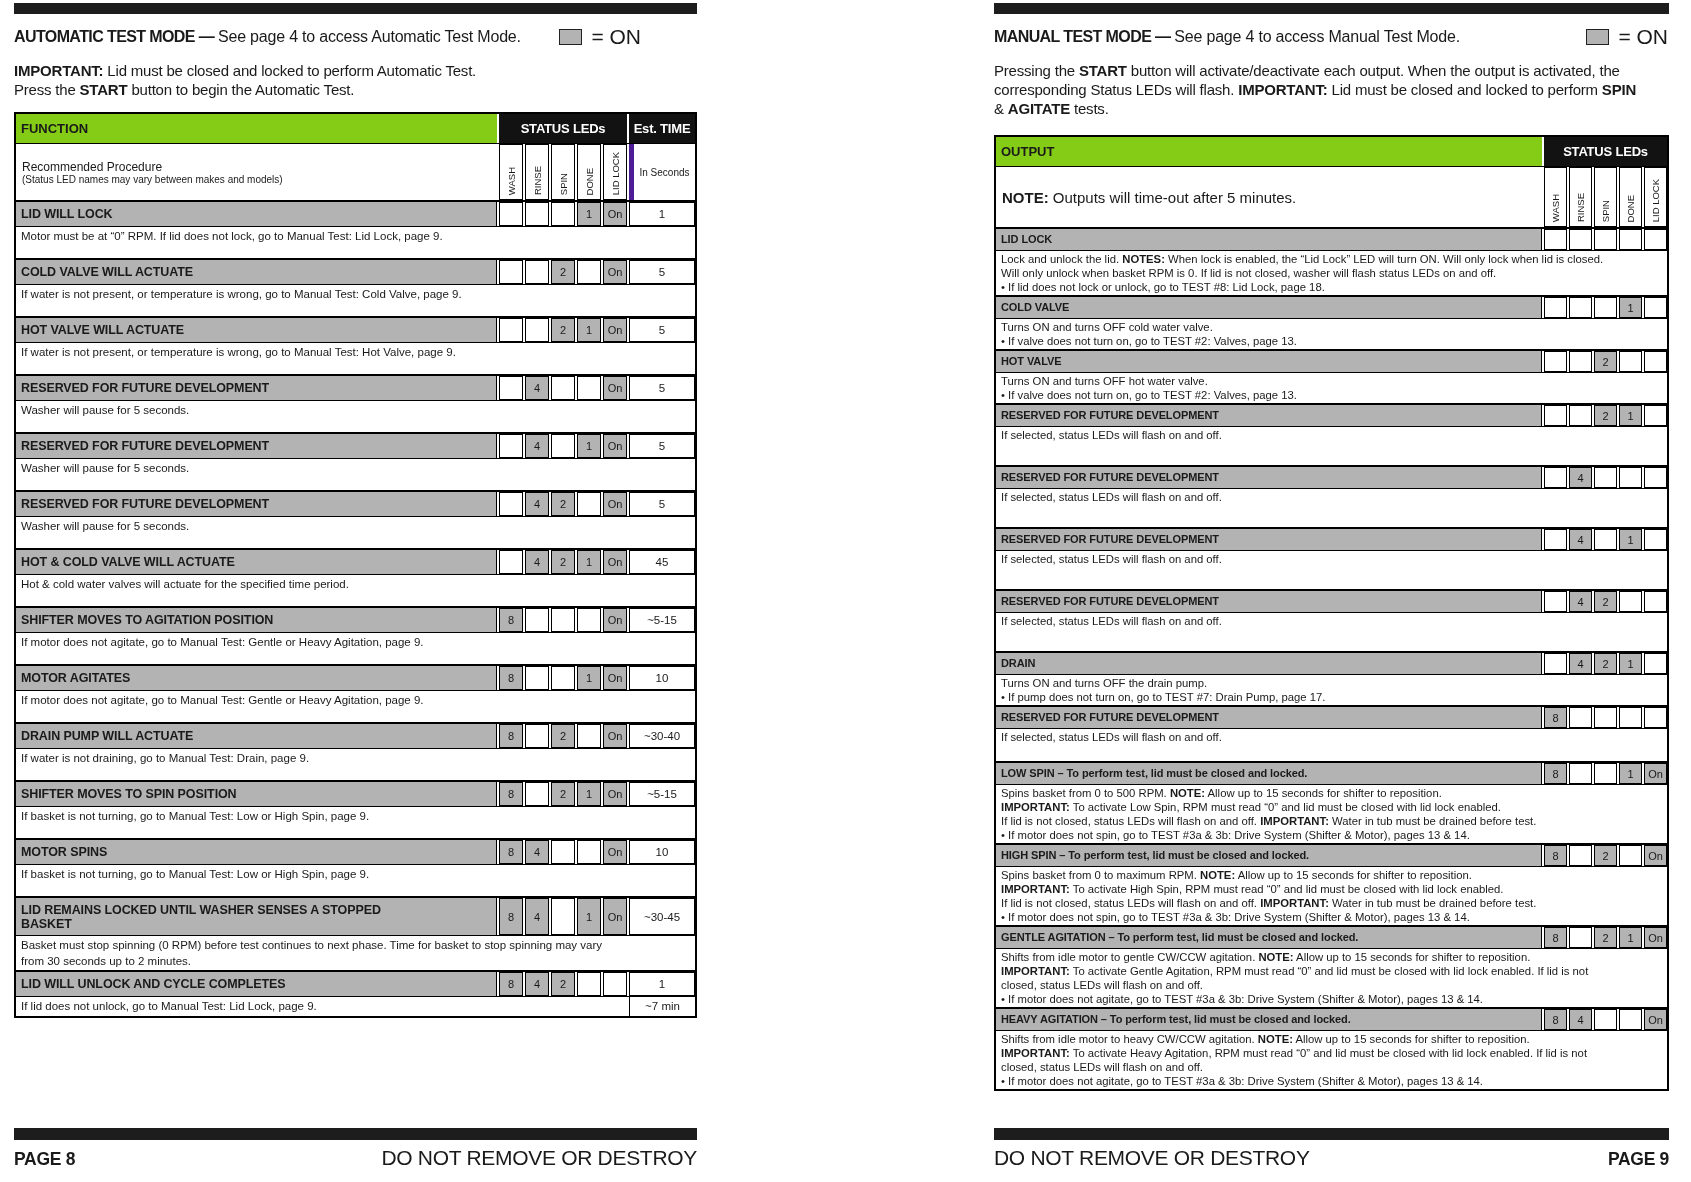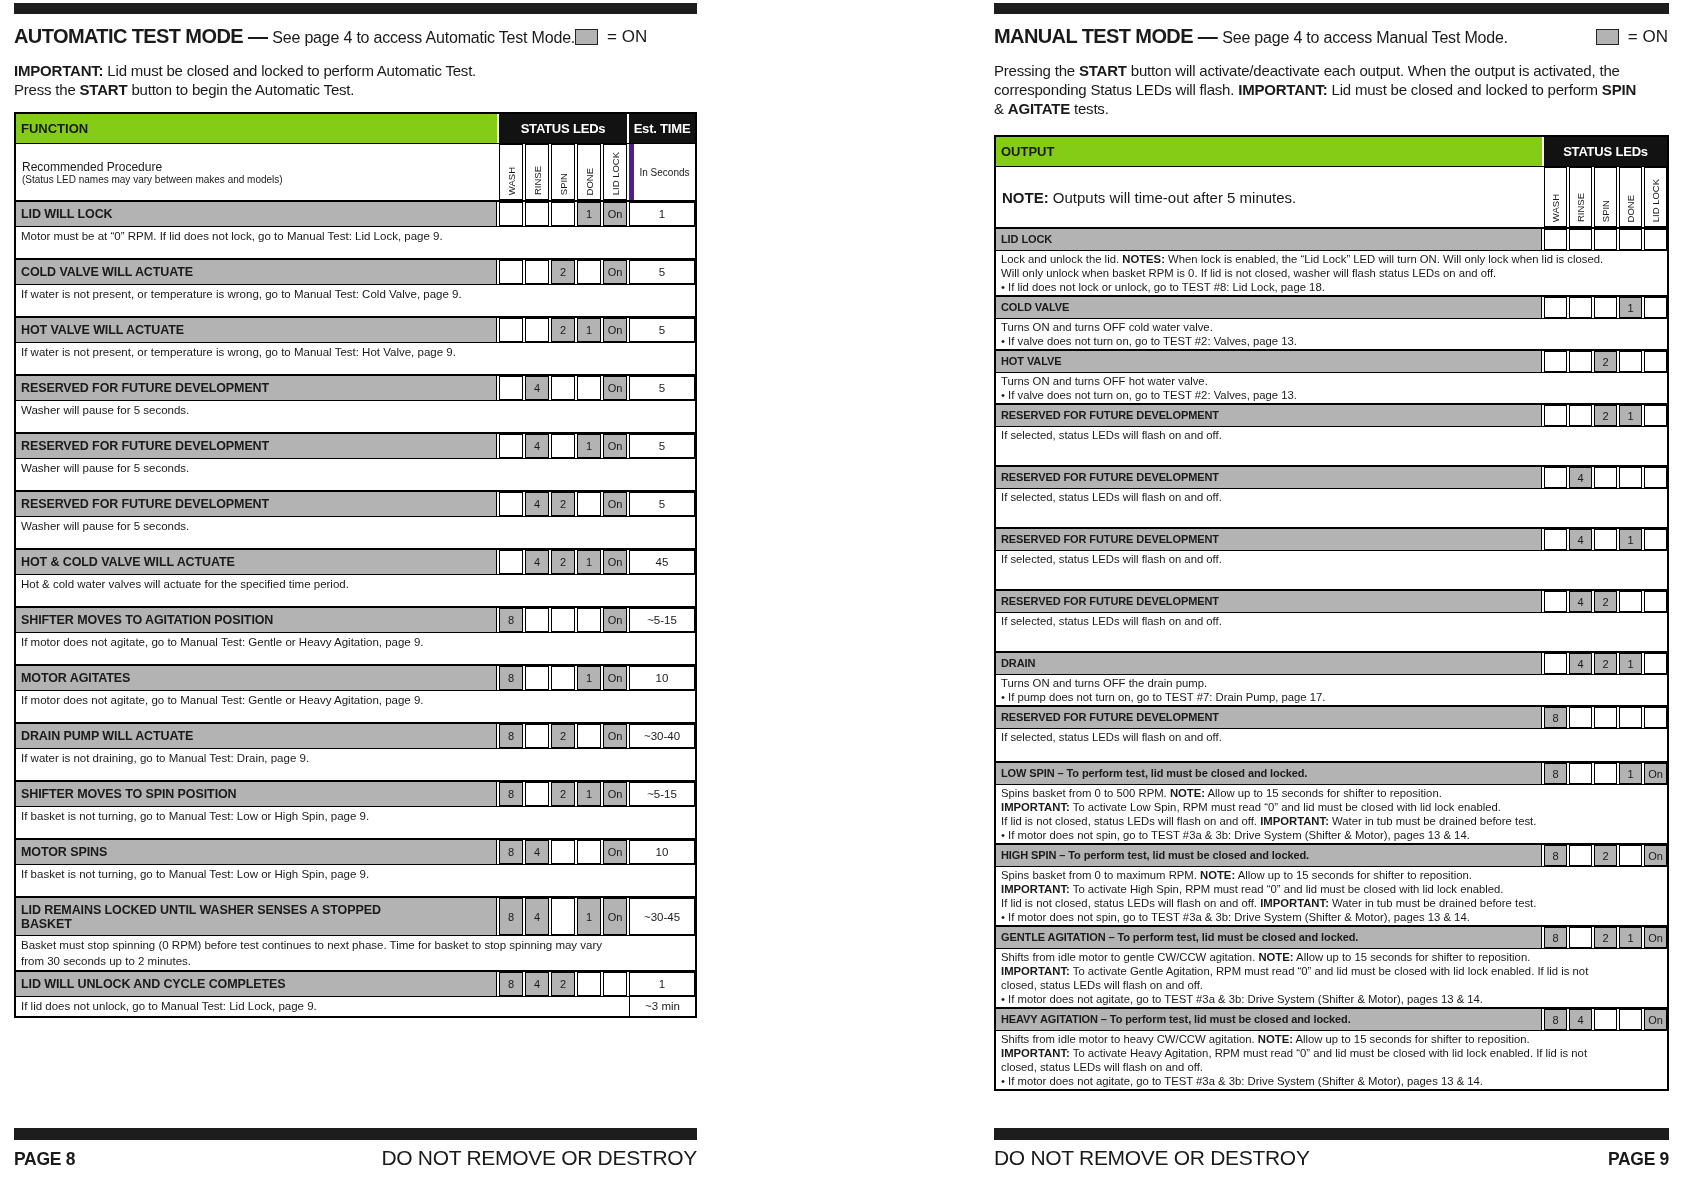--- a/index.html
+++ b/index.html
@@ -13,22 +13,22 @@
   }
   .page { position: absolute; top: 0; height: 1182px; }
   #lp { left: 14px;  width: 683px; }
   #rp { left: 994px; width: 675px; }
 
   .topbar { position: absolute; top: 3px; left: 0; right: 0; height: 11px; background: #1d1d1d; }
 
   .headrow { position: absolute; top: 25px; left: 0; right: 0; display: flex; align-items: center; }
   .heading { font-size: 16px; letter-spacing: -0.2px; }
   .heading .tline { white-space: nowrap; }
-  .heading b { font-size: 20px; letter-spacing: -0.6px; }
-  .legend { margin-left: auto; display: flex; align-items: center; gap: 9px; font-size: 17px; white-space: nowrap; }
+  .heading b { font-size: 16px; letter-spacing: -0.6px; }
+  .legend { margin-left: auto; display: flex; align-items: center; gap: 9px; font-size: 21px; white-space: nowrap; }
   #lp .legend { margin-right: 56px; }
   #rp .legend { margin-right: 1px; }
   .swatch { width: 23px; height: 16px; background: #b3b3b3; border: 1.5px solid #222; display: inline-block; }
 
   .intro { position: absolute; left: 0; right: 0; top: 61px; font-size: 15px; line-height: 19px; letter-spacing: -0.2px; }
 
   .tbl { position: absolute; left: 0; right: 0; border: 2px solid #000; background: #fff; }
   #lp .tbl { top: 112px; }
   #rp .tbl { top: 135px; }
 
@@ -387,21 +387,21 @@
             <div class="led">4</div>
             <div class="led">2</div>
             <div class="led"></div>
             <div class="led"></div>
             <div class="timec">1</div>
           </div>
           <div class="nrow">
             <div>
               <div class="tline"><span>If lid does not unlock, go to Manual Test: Lid Lock, page 9.</span></div>
             </div>
-            <div class="ntime">~3 min</div>
+            <div class="ntime">~7 min</div>
           </div>
         </div>
 
     </div>
   </div>
 
   <div class="footbar"></div>
   <div class="footrow">
     <span class="pageno">PAGE 8</span>
     <span class="notice">DO NOT REMOVE OR DESTROY</span>

